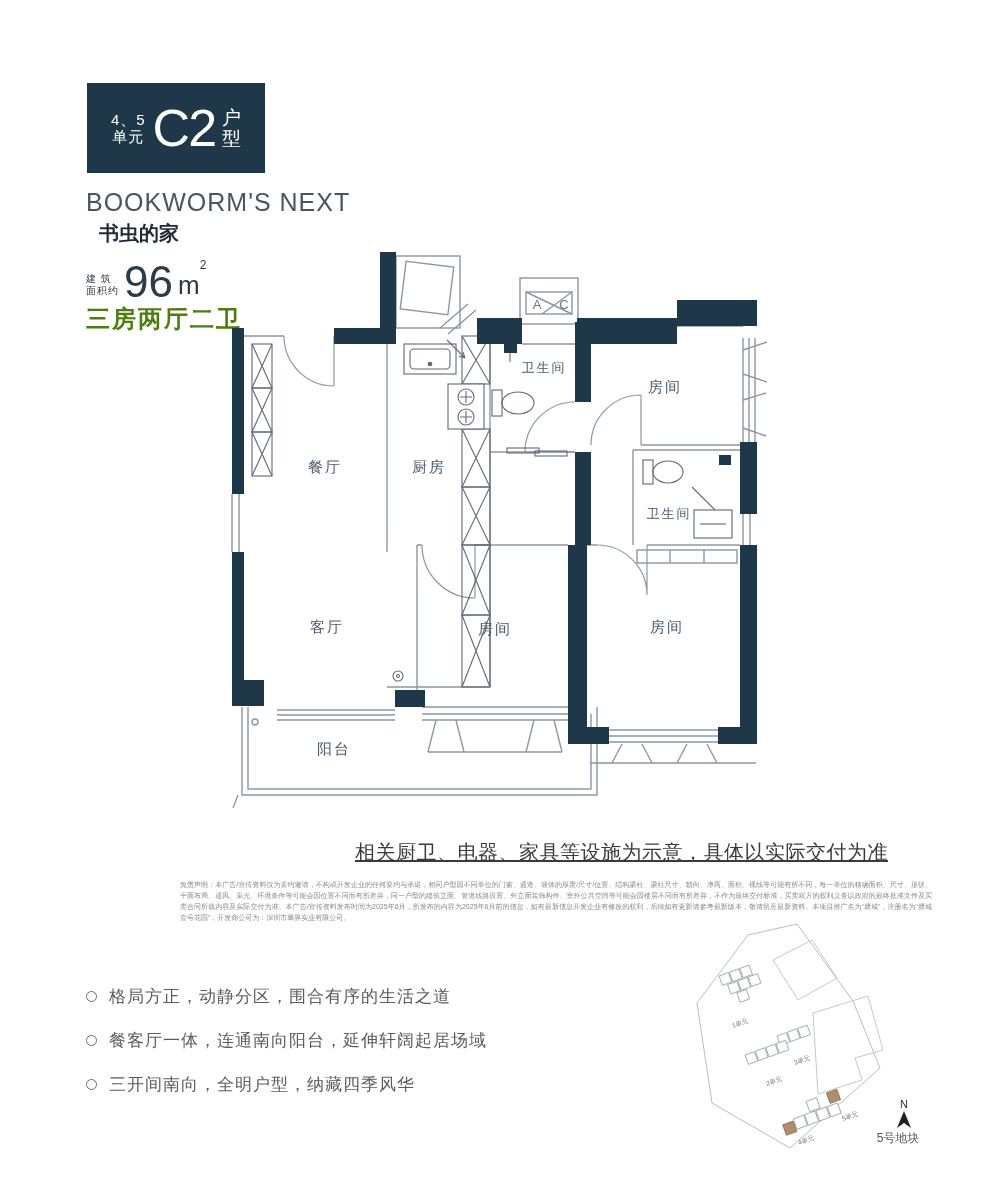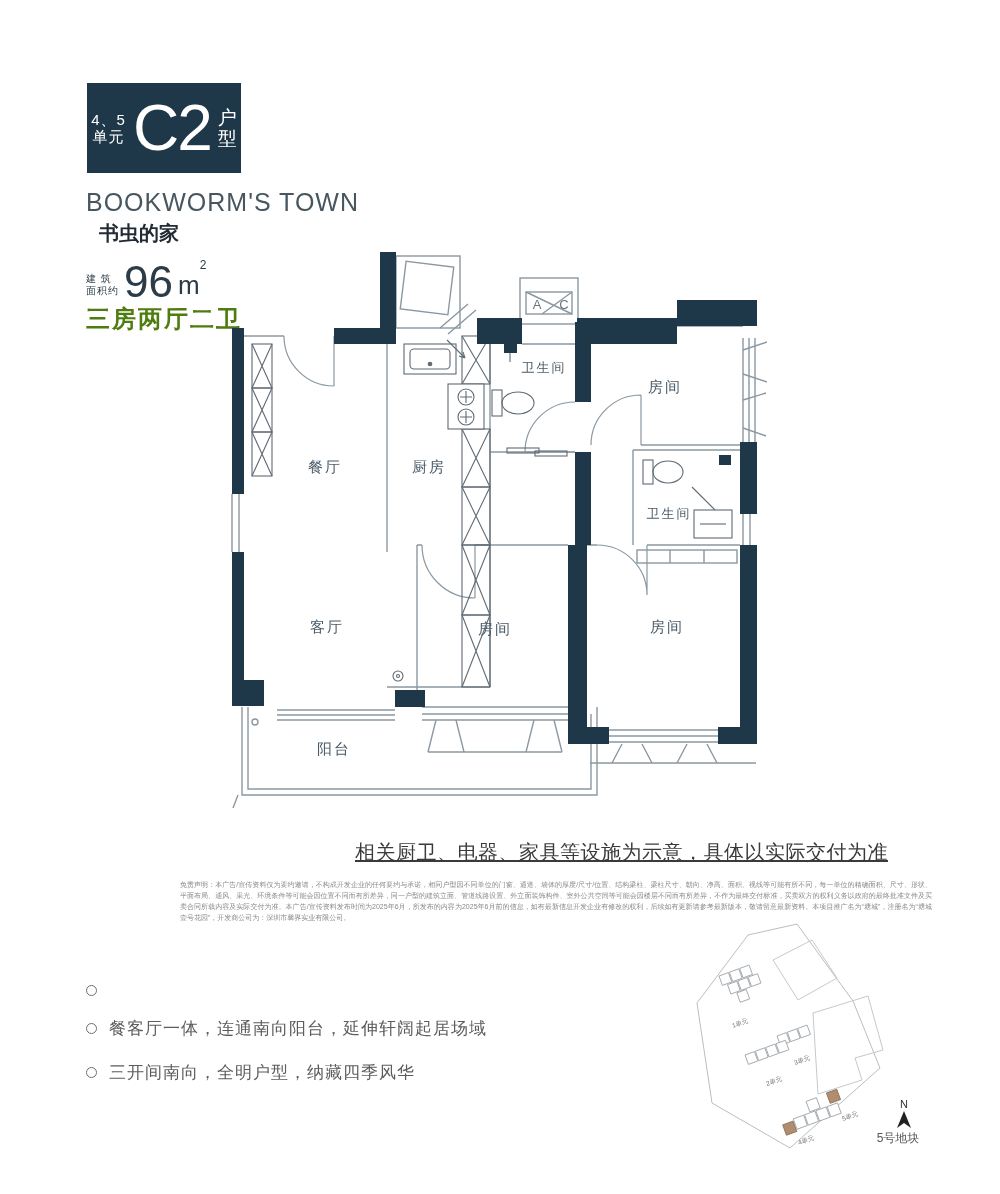--- a/index.html
+++ b/index.html
@@ -1,22 +1,22 @@
 <!DOCTYPE html>
 <html><head>
 <meta charset="utf-8">
 <style>
   html,body{margin:0;padding:0;background:#ffffff;}
   .page{position:relative;width:1000px;height:1194px;background:#ffffff;overflow:hidden;
         font-family:"Liberation Sans","DejaVu Sans",sans-serif;color:#2b3b47;}
   
-  .badge{position:absolute;left:87px;top:83px;width:154px;height:90px;background:#1e3849;
+  .badge{position:absolute;left:87px;top:83px;width:178px;height:90px;background:#1e3849;
          color:#fff;display:flex;align-items:center;justify-content:center;gap:7px;}
   .badge-units{display:flex;flex-direction:column;line-height:17px;font-size:15px;letter-spacing:1px;text-align:center;}
-  .badge-code{font-size:64px;line-height:64px;font-weight:400;letter-spacing:-2px;}
+  .badge-code{font-size:52px;line-height:64px;font-weight:400;letter-spacing:-2px;}
   .badge-suffix{display:flex;flex-direction:column;font-size:19px;line-height:21px;}
   
   .logo{position:absolute;left:760px;top:76px;width:170px;text-align:center;color:#2e3d4a;}
   .logo-cn{font-size:50px;line-height:56px;letter-spacing:14px;padding-left:14px;font-weight:400;}
   .logo-en{font-size:14px;letter-spacing:7px;padding-left:7px;color:#36454f;margin-top:6px;}
   
   .headline-en{position:absolute;left:86px;top:188px;font-size:25px;letter-spacing:1px;color:#47565f;}
   .headline-cn{position:absolute;left:87px;top:220px;font-size:20px;font-weight:700;color:#222b33;margin-left:12px;}
   .area-row{position:absolute;left:86px;top:263px;display:flex;align-items:flex-end;gap:5px;}
   .area-prefix{display:flex;flex-direction:column;font-size:10px;line-height:12px;letter-spacing:1px;color:#2b3b47;padding-bottom:4px;}
@@ -47,21 +47,21 @@
       <span>单元</span>
     </div>
     <div class="badge-code">C2</div>
     <div class="badge-suffix">
       <span>户</span>
       <span>型</span>
     </div>
   </div>
 
 
-  <div class="headline-en">BOOKWORM'S TOWN</div>
+  <div class="headline-en">BOOKWORM'S NEXT</div>
   <div class="headline-cn">书虫的家</div>
 
   <div class="area-row">
     <div class="area-prefix">
       <span>建 筑</span>
       <span>面积约</span>
     </div>
     <div class="area-value">96</div>
     <div class="area-unit"><span>m</span><span class="area-sup">2</span></div>
   </div>
@@ -223,20 +223,21 @@
       <text x="342" y="57">C</text>
     </g>
   </svg>
 
   <div class="caption">相关厨卫、电器、家具等设施为示意，具体以实际交付为准</div>
   <div class="disclaimer">免责声明：本广告/宣传资料仅为要约邀请，不构成开发企业的任何要约与承诺，相同户型因不同单位的门窗、通道、墙体的厚度/尺寸/位置、结构梁柱、梁柱尺寸、朝向、净高、面积、视线等可能有所不同，每一单位的精确面积、尺寸、形状、平面布局、通风、采光、环境条件等可能会因位置不同而有所差异，同一户型的建筑立面、管道线路设置、外立面装饰构件、室外公共空间等可能会因楼层不同而有所差异，不作为最终交付标准，买卖双方的权利义务以政府的最终批准文件及买卖合同所载内容及实际交付为准。本广告/宣传资料发布时间为2025年6月，所发布的内容为2025年6月前的信息，如有最新信息开发企业有修改的权利，后续如有更新请参考最新版本，敬请留意最新资料。本项目推广名为“塘城”，注册名为“塘城壹号花园”，开发商公司为：深圳市馨界实业有限公司。</div>
 
   <ul class="features">
     <li>
         <span class="dot"></span>
+        <span>格局方正，动静分区，围合有序的生活之道</span>
       </li>
     <li>
         <span class="dot"></span>
         <span>餐客厅一体，连通南向阳台，延伸轩阔起居场域</span>
       </li>
     <li>
         <span class="dot"></span>
         <span>三开间南向，全明户型，纳藏四季风华</span>
       </li>
   </ul>

